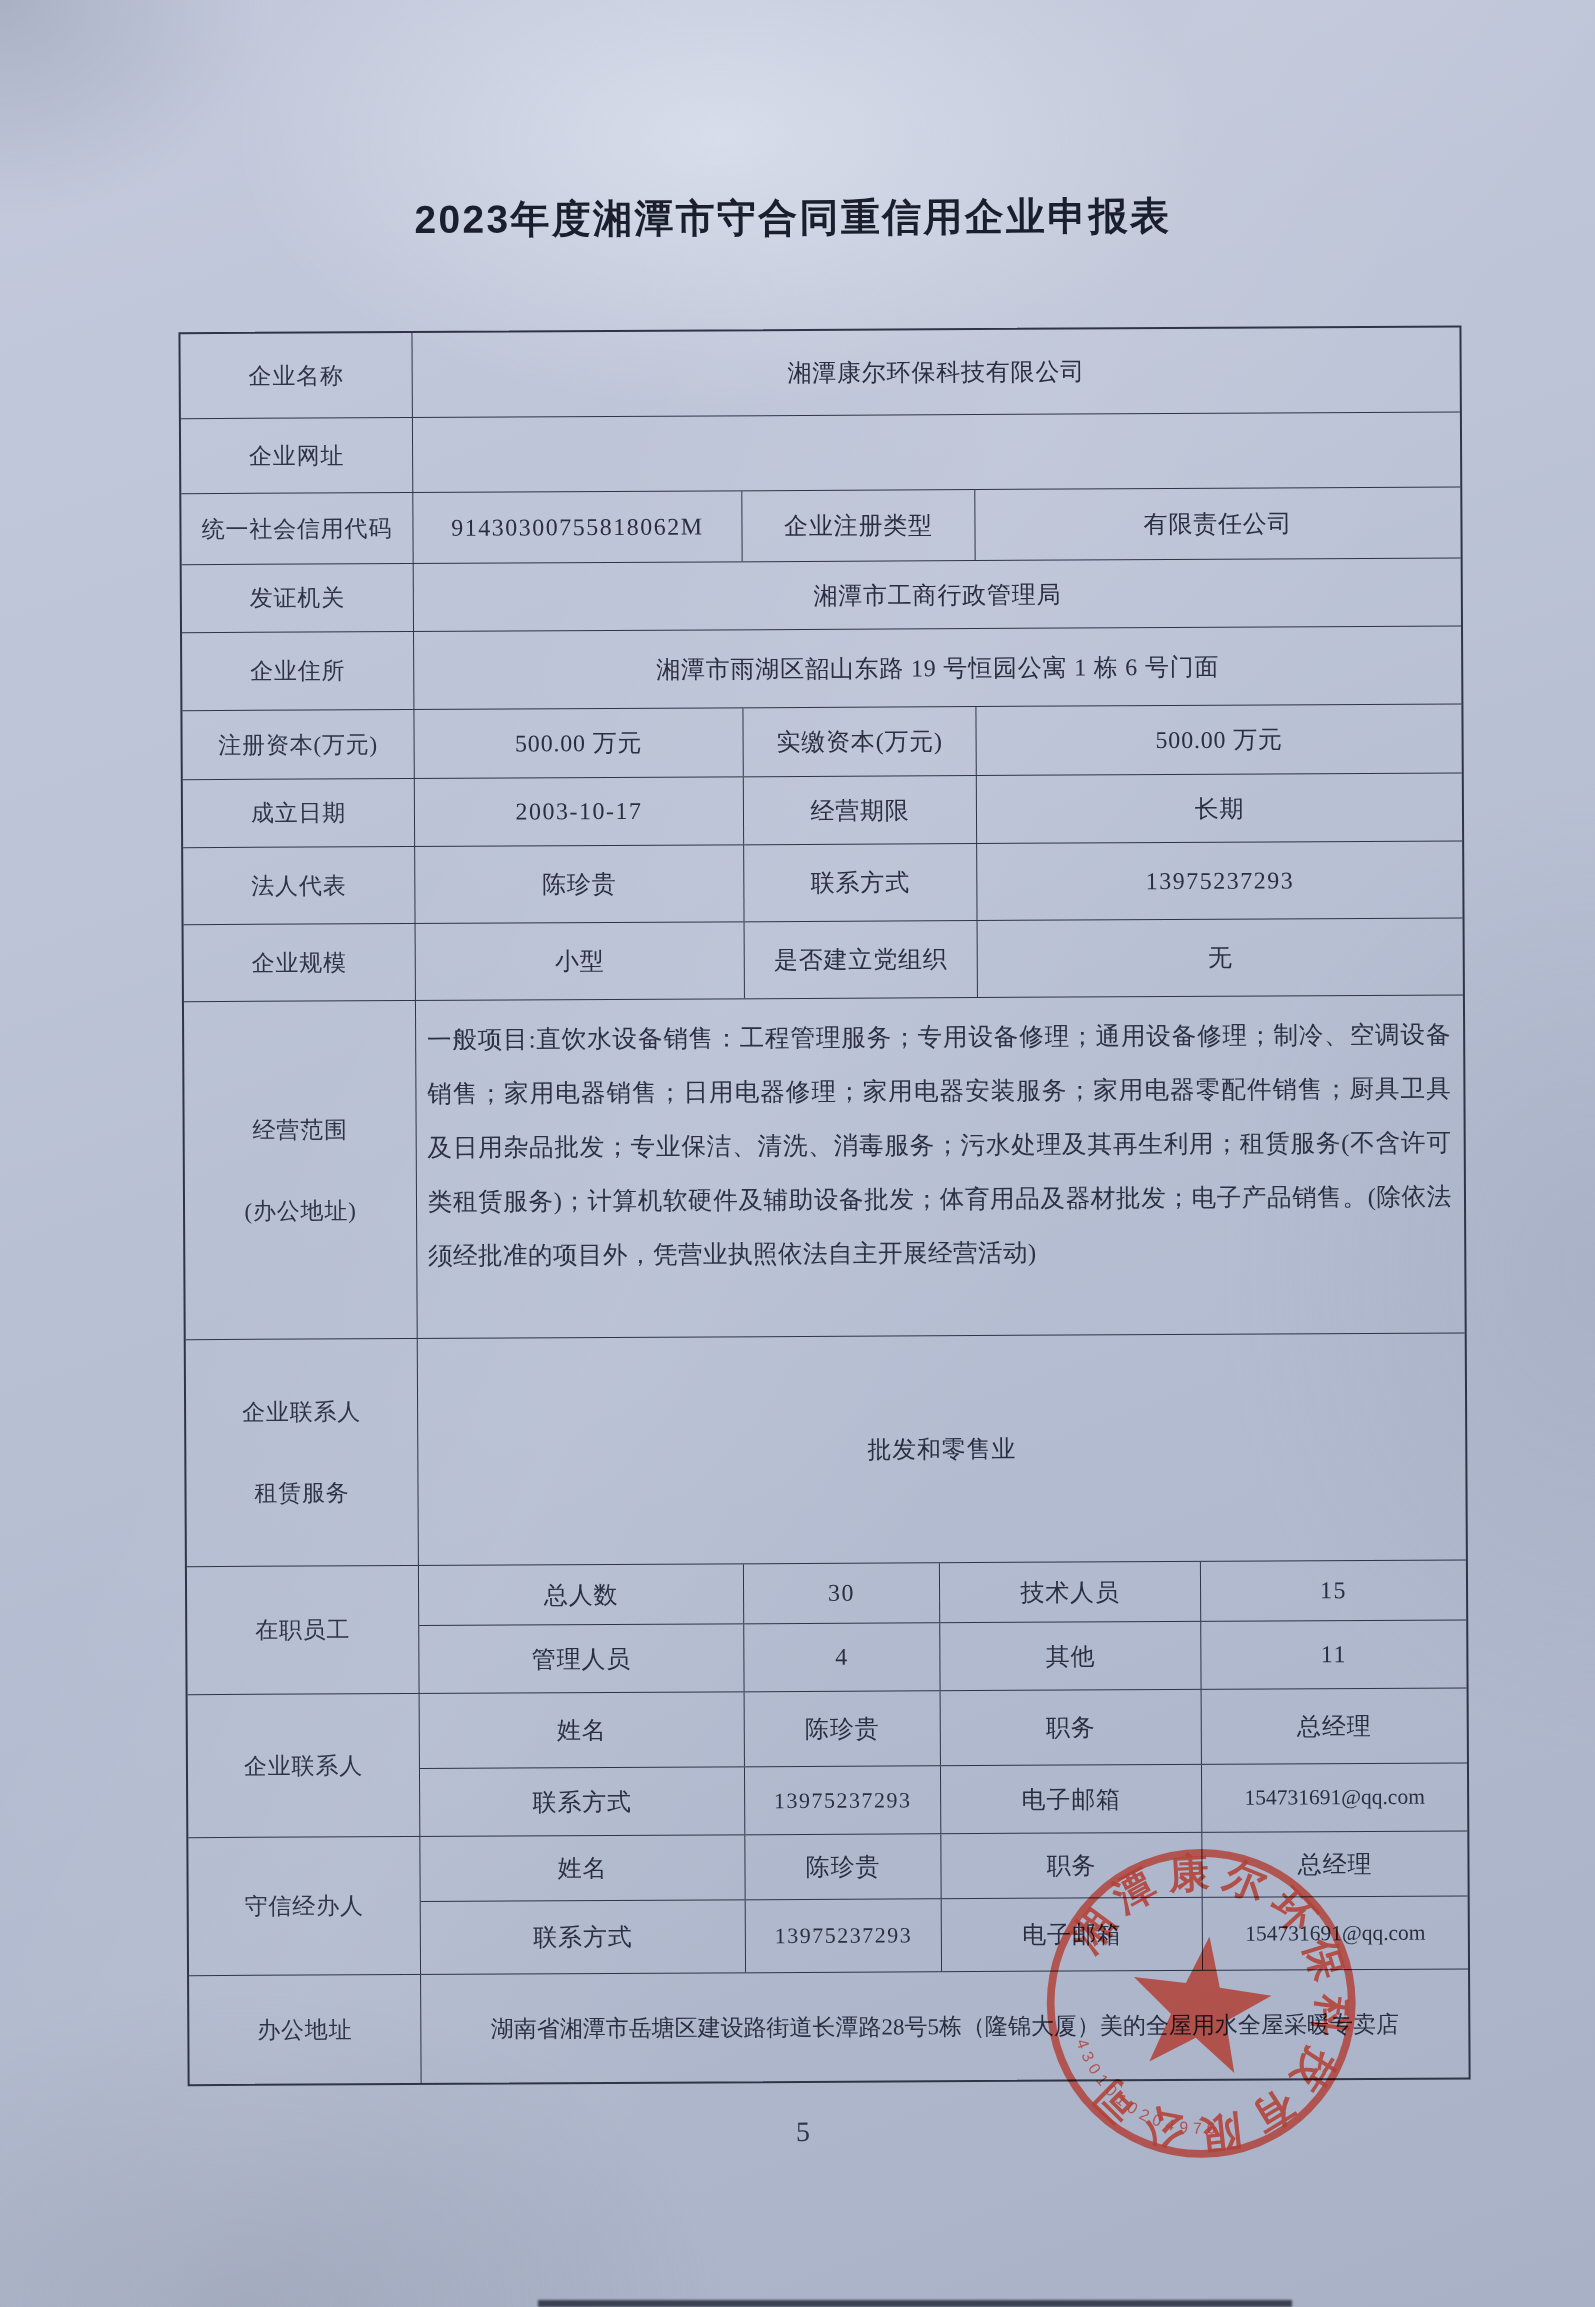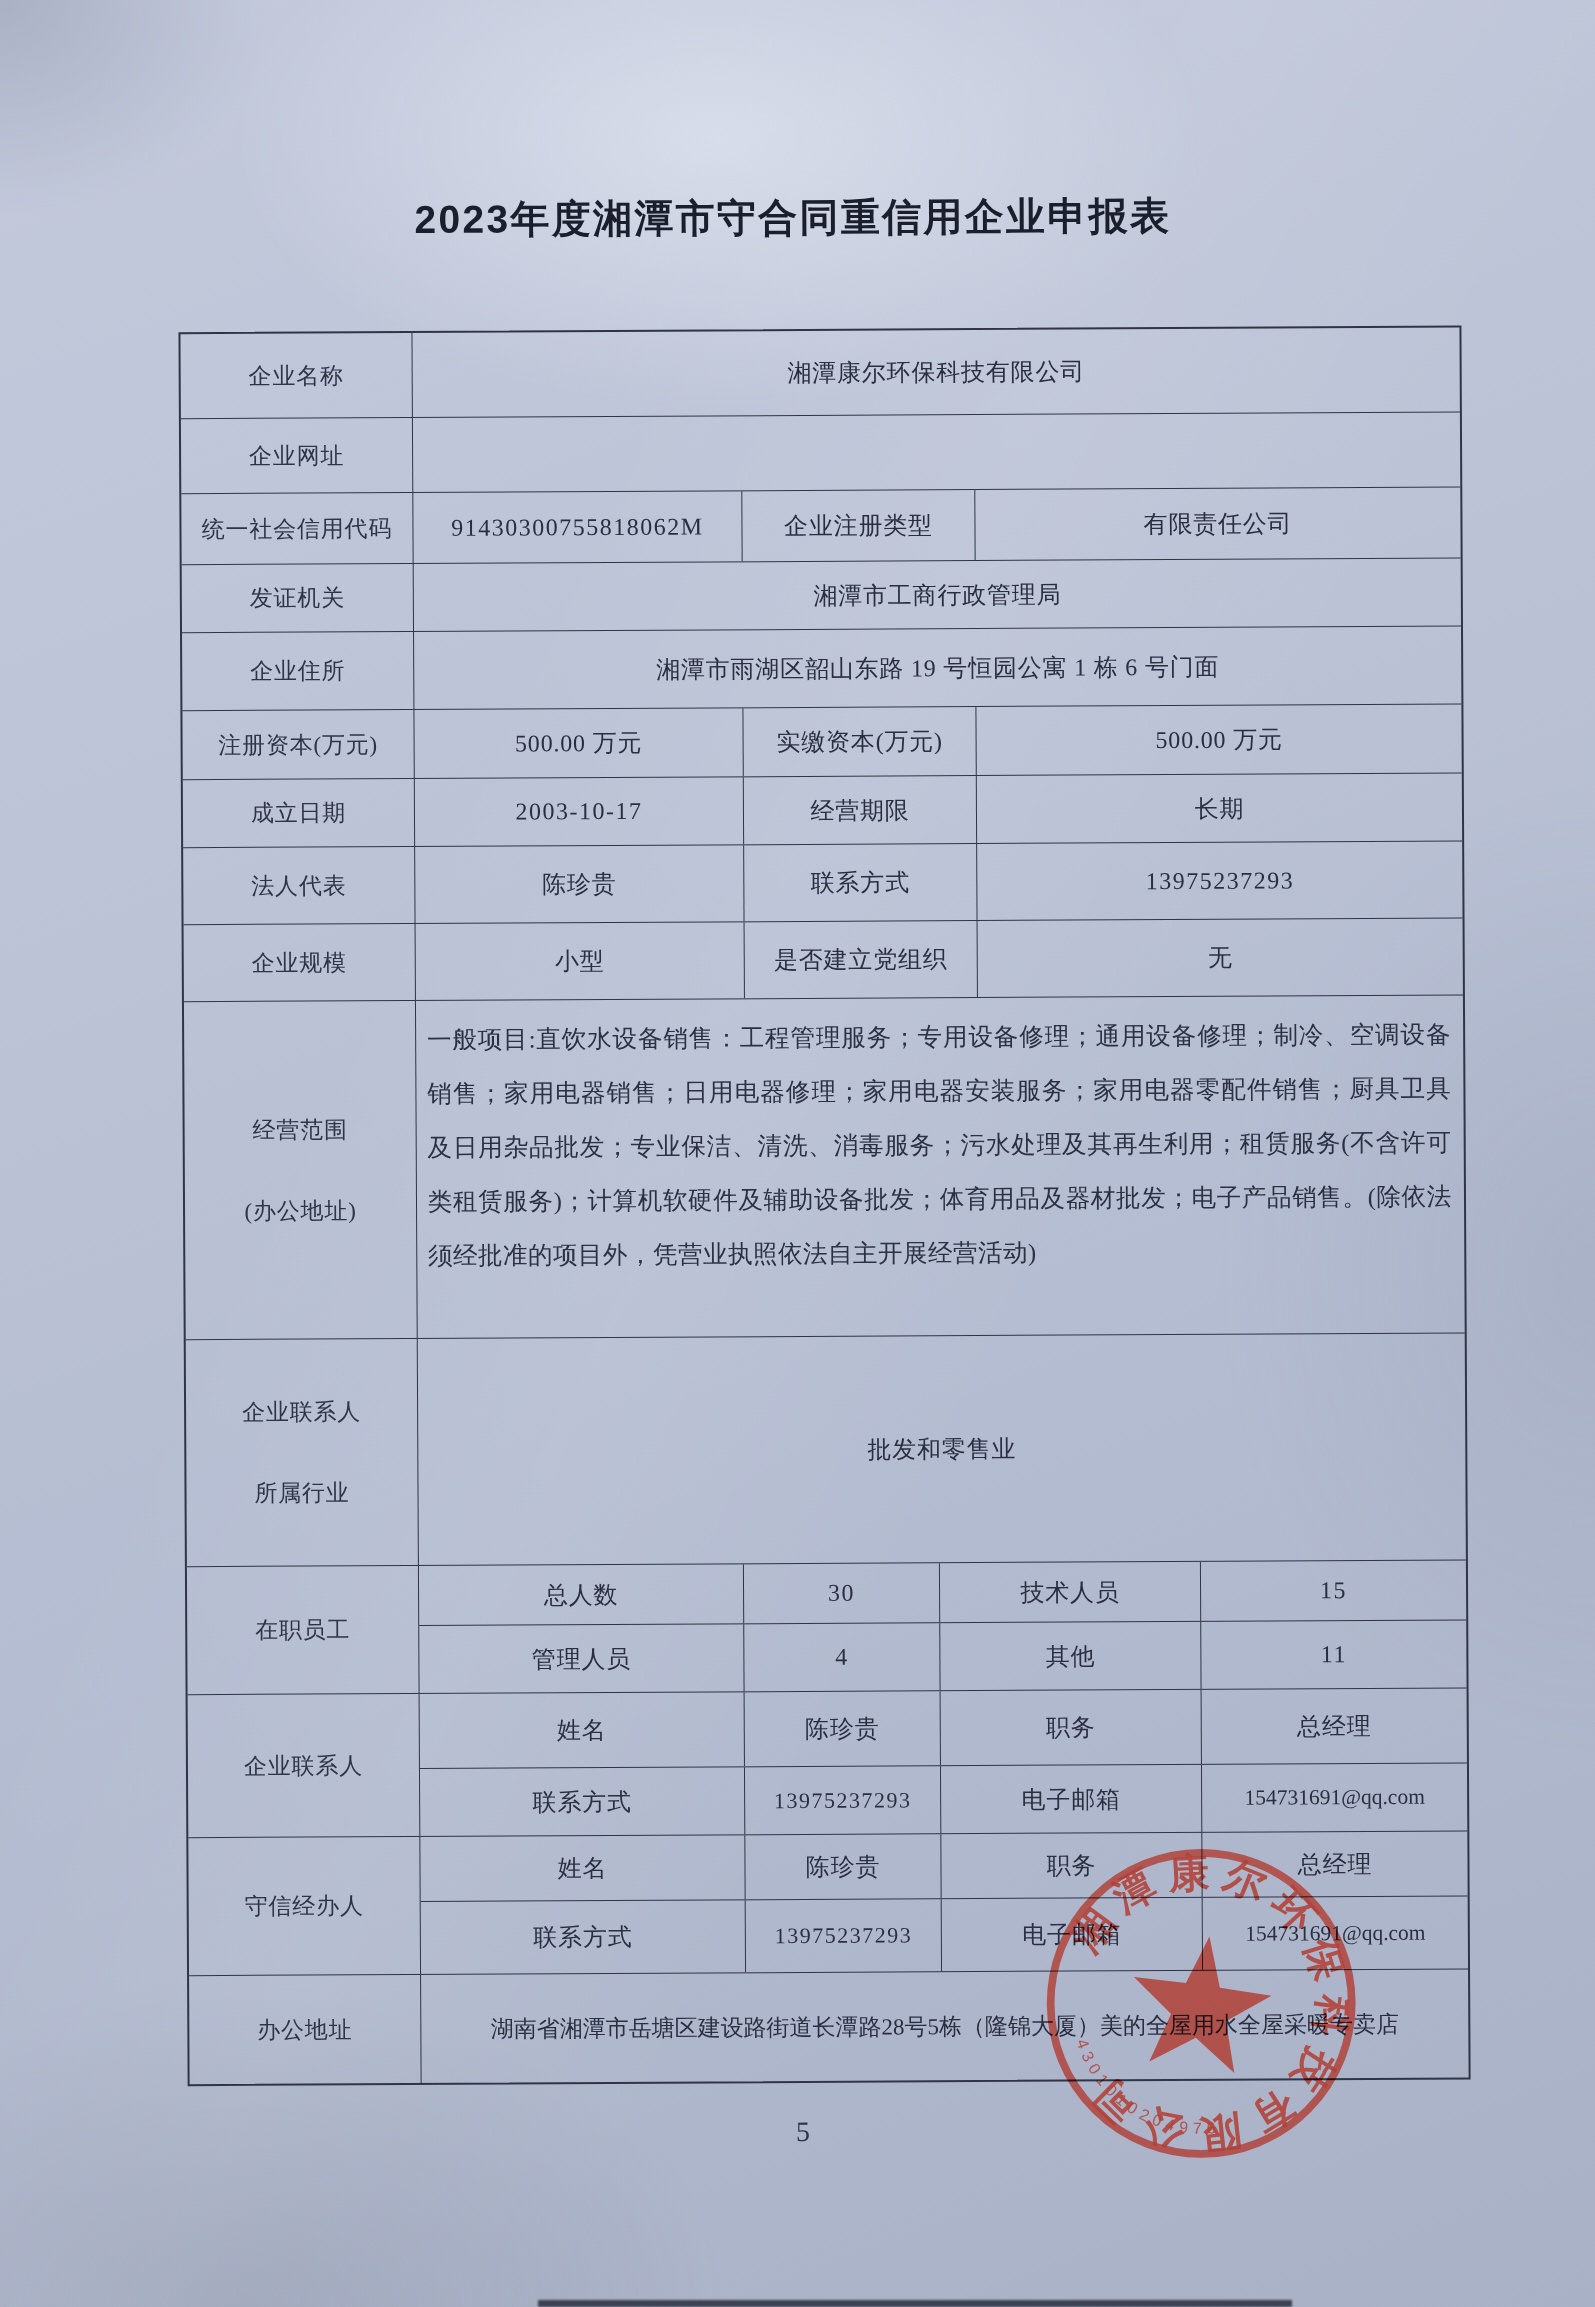--- a/index.html
+++ b/index.html
@@ -151,21 +151,21 @@
           <span>(办公地址)</span>
         </div>
       </div>
       <div class="td flex1 end scope-cell">一般项目:直饮水设备销售：工程管理服务；专用设备修理；通用设备修理；制冷、空调设备销售；家用电器销售；日用电器修理；家用电器安装服务；家用电器零配件销售；厨具卫具及日用杂品批发；专业保洁、清洗、消毒服务；污水处理及其再生利用；租赁服务(不含许可类租赁服务)；计算机软硬件及辅助设备批发；体育用品及器材批发；电子产品销售。(除依法须经批准的项目外，凭营业执照依法自主开展经营活动)</div>
     </div>
 
     <div class="tr" style="height:227px">
       <div class="td lbl">
         <div class="two-line">
           <span>企业联系人</span>
-          <span>所属行业</span>
+          <span>租赁服务</span>
         </div>
       </div>
       <div class="td flex1 end">批发和零售业</div>
     </div>
 
     <div class="tr" style="height:128px">
       <div class="td lbl">在职员工</div>
       <div class="sub">
         <div class="subrow" style="height:60px">
           <div class="td wb1">总人数</div>

